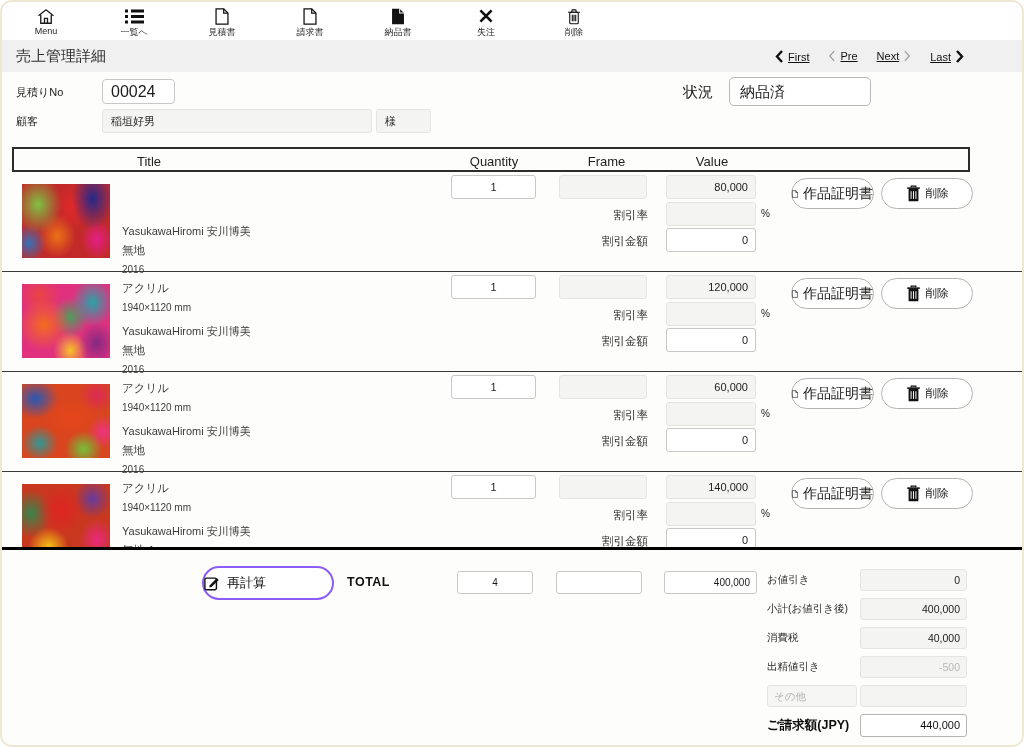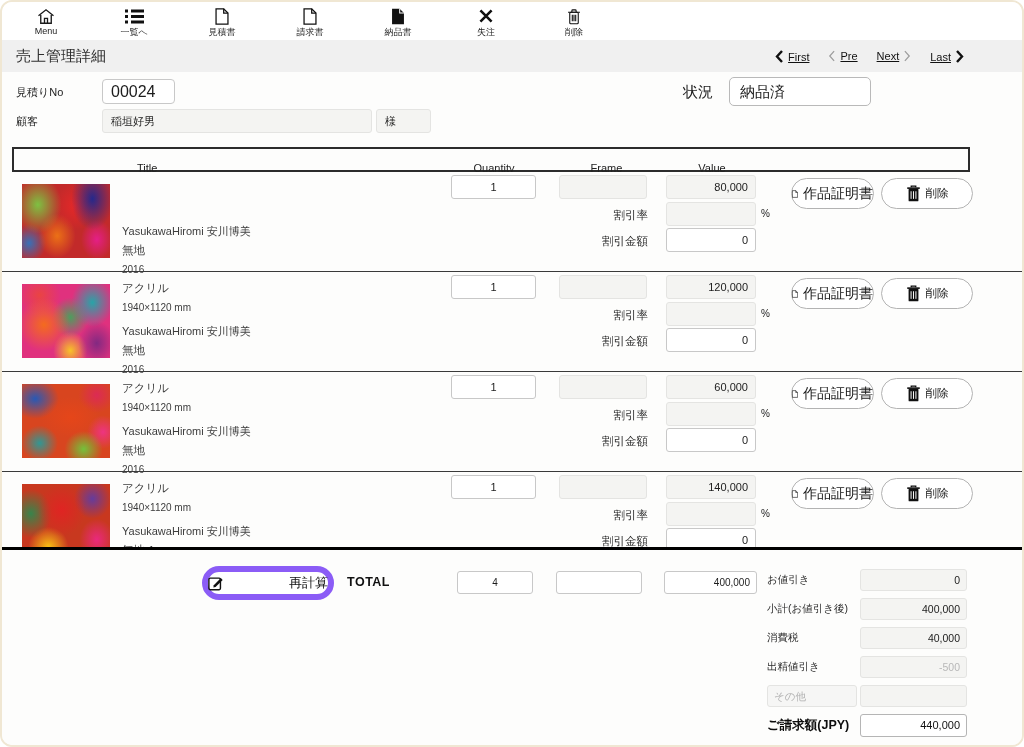--- a/index.html
+++ b/index.html
@@ -24,21 +24,21 @@
   .flabel { position:absolute; font-size:11px; color:#222; }
   .input-white { background:#fff; border:1px solid #c8c8c8; border-radius:4px; font-size:16px; color:#1c1c1c; }
   .field-gray { background:#f4f4f2; border:1px solid #e4e4e2; border-radius:3px; font-size:11px; color:#1c1c1c; }
   #quote-no { position:absolute; left:100px; top:7px; width:73px; height:25px; line-height:23px; padding-left:8px; }
   #customer { position:absolute; left:100px; top:37px; width:270px; height:24px; line-height:22px; padding-left:8px; }
   #customer-suffix { position:absolute; left:374px; top:37px; width:55px; height:24px; line-height:22px; padding-left:8px; }
   #status-label { position:absolute; left:681px; top:11px; font-size:15px; color:#222;font-family:Liberation Serif, serif; }
   #status { position:absolute; left:727px; top:5px; width:142px; height:29px; line-height:27px; padding-left:10px; font-size:15px; border:1px solid #b9b9b9; border-radius:5px; background:#fff; color:#1c1c1c; }
   
   .thead { position:absolute; top:145px; left:10px; width:958px; height:25px; border:2px solid #2c2c2c; background:#fdfdfc; }
-  .thead div { position:absolute; top:13px; font-size:11px; color:#222;text-align:center; }
+  .thead div { position:absolute; top:5px; font-size:13px; color:#222;text-align:center; }
   .th-title { left:123px; }
   .th-qty { left:440px; width:80px; text-align:center; }
   .th-frame { left:555px; width:75px; text-align:center; }
   .th-value { left:663px; width:70px; text-align:center; }
   
   .rows-viewport { position:absolute; top:170px; left:0; right:0; height:375px; overflow:hidden; background:#fdfdfc; }
   .row { position:relative; height:100px; width:100%; border-bottom:1px solid #3a3a3a; }
   .thumb { position:absolute; left:20px; top:12px; width:88px; height:74px; }
   .thumb-1 { background:
     radial-gradient(ellipse 45% 65% at 18% 28%, rgba(122,201,67,.95), rgba(122,201,67,0) 60%),
@@ -87,21 +87,21 @@
   .amt-label { position:absolute; left:540px; top:62px; width:106px; text-align:right; font-size:11.5px; color:#2b2b2b; }
   .amt-field { position:absolute; left:664px; top:56px; width:90px; height:24px; line-height:22px; text-align:right; padding-right:7px; background:#fff; border:1px solid #c8c8c8; border-radius:3px; font-size:11px; color:#1c1c1c; }
   .pill-btn { position:absolute; top:6px; height:31px; border:1px solid #b3b3b3; border-radius:16px; background:#fff; display:flex; align-items:center; justify-content:center; gap:5px; cursor:pointer; }
   .pill-btn span { font-size:14px; color:#161616; white-space:nowrap; }
   .cert-btn { left:789px; width:83px; }
   .del-btn  { left:879px; width:92px; }
   .del-btn span { font-size:11.5px; }
   
   .black-line { position:absolute; top:545px; left:0; right:0; height:3px; background:#000; }
   .footer { position:absolute; top:548px; left:0; right:0; bottom:0; background:#fdfdfc; }
-  .recalc-btn { position:absolute; left:200px; top:16px; width:132px; height:34px; border:6px solid #8b5cf6; border-radius:17px; background:#fff; display:flex; align-items:center; justify-content:space-between; gap:7px; cursor:pointer; }
+  .recalc-btn { position:absolute; left:200px; top:16px; width:132px; height:34px; border:2px solid #8b5cf6; border-radius:17px; background:#fff; display:flex; align-items:center; justify-content:flex-start; gap:7px; cursor:pointer; }
   .recalc-btn span { font-size:13px; color:#111; }
   .total-label { position:absolute; left:345px; top:25px; font-size:12.5px; font-weight:bold; letter-spacing:.5px; color:#111; }
   .t-field { position:absolute; top:21px; height:23px; background:#fff; border:1px solid #c8c8c8; border-radius:3px; font-size:10px; line-height:21px; color:#1c1c1c; }
   .t-qty { left:455px; width:76px; text-align:center; }
   .t-frame { left:554px; width:86px; }
   .t-value { left:662px; width:93px; text-align:right; padding-right:6px; }
   .s-label { position:absolute; left:765px; font-size:10.5px; color:#2d2d2d; white-space:nowrap; }
   .s-field { position:absolute; left:858px; width:107px; height:22px; line-height:20px; text-align:right; padding-right:6px; border-radius:3px; font-size:10.5px; }
   .s-gray { background:#f4f4f2; border:1px solid #e4e4e2; color:#1c1c1c; }
   .muted { color:#b8b8b8 !important; }

